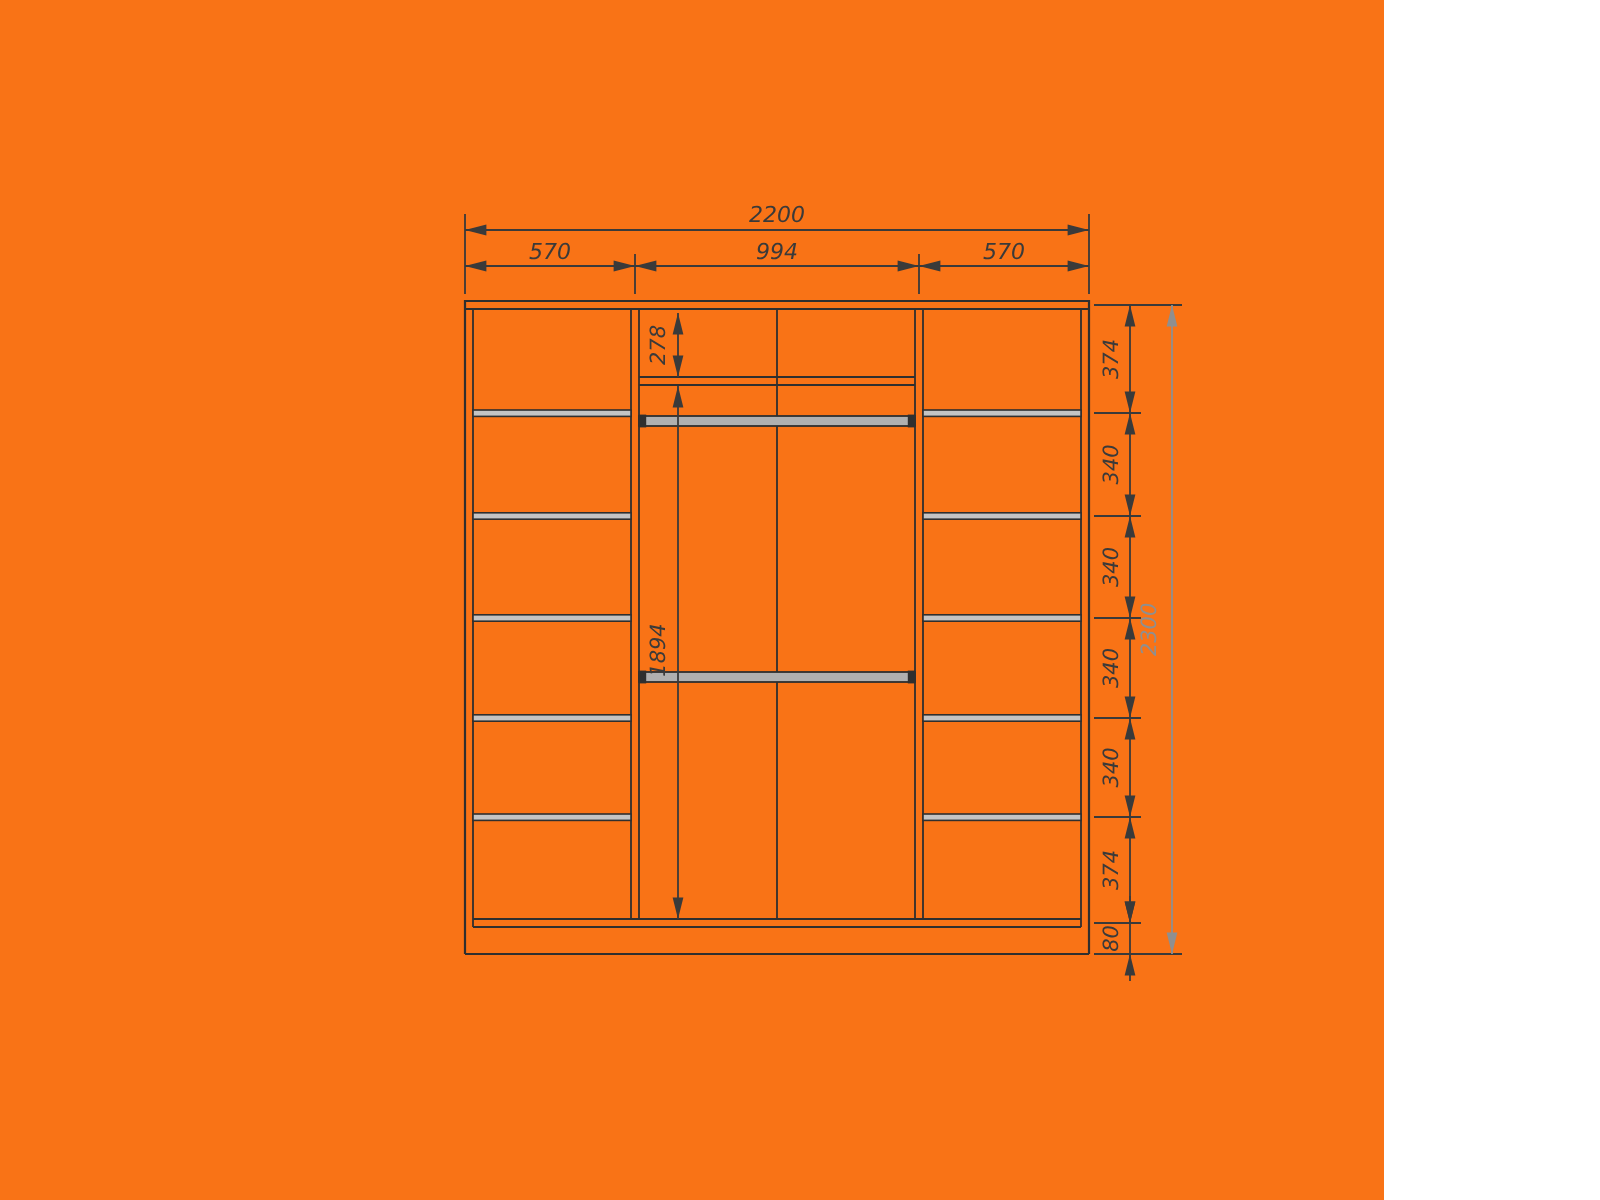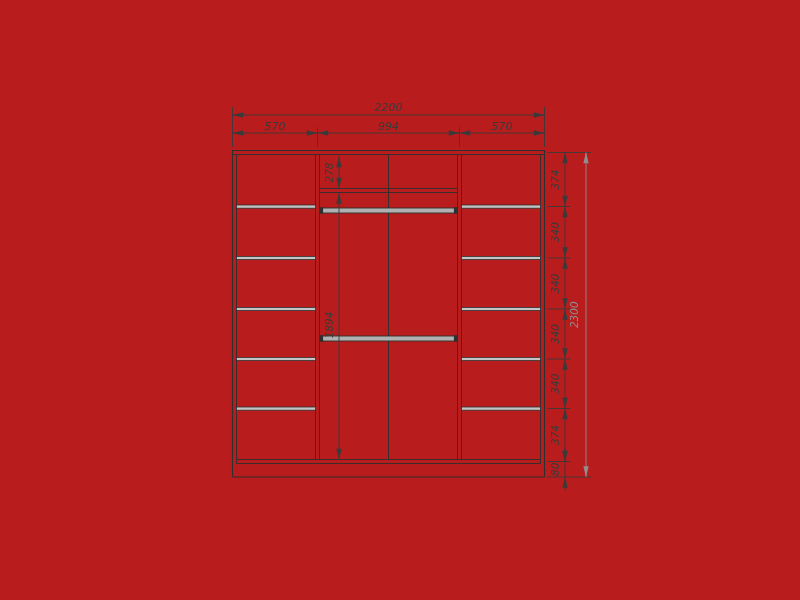--- a/index.html
+++ b/index.html
@@ -1,16 +1,16 @@
 <!DOCTYPE html>
 <html><head>
 <meta charset="utf-8">
 <style>
   html,body{margin:0;padding:0;background:#ffffff;}
-  .stage{position:relative;width:800px;height:600px;background:#b91c1c;overflow:hidden;}
+  .stage{position:relative;width:692px;height:600px;background:#f97316;overflow:hidden;}
   svg{display:block;}
   text{font-family:"DejaVu Sans", sans-serif;font-style:italic;}
   .dimtxt{font-size:11px;fill:#3a3a3a;}
   .dimtxt-sm{font-size:10.5px;fill:#3a3a3a;}
   .dimtxt-muted{font-size:10.5px;fill:#8f8f8f;}
 </style>
 </head>
 <body>
 
 <div class="stage">

